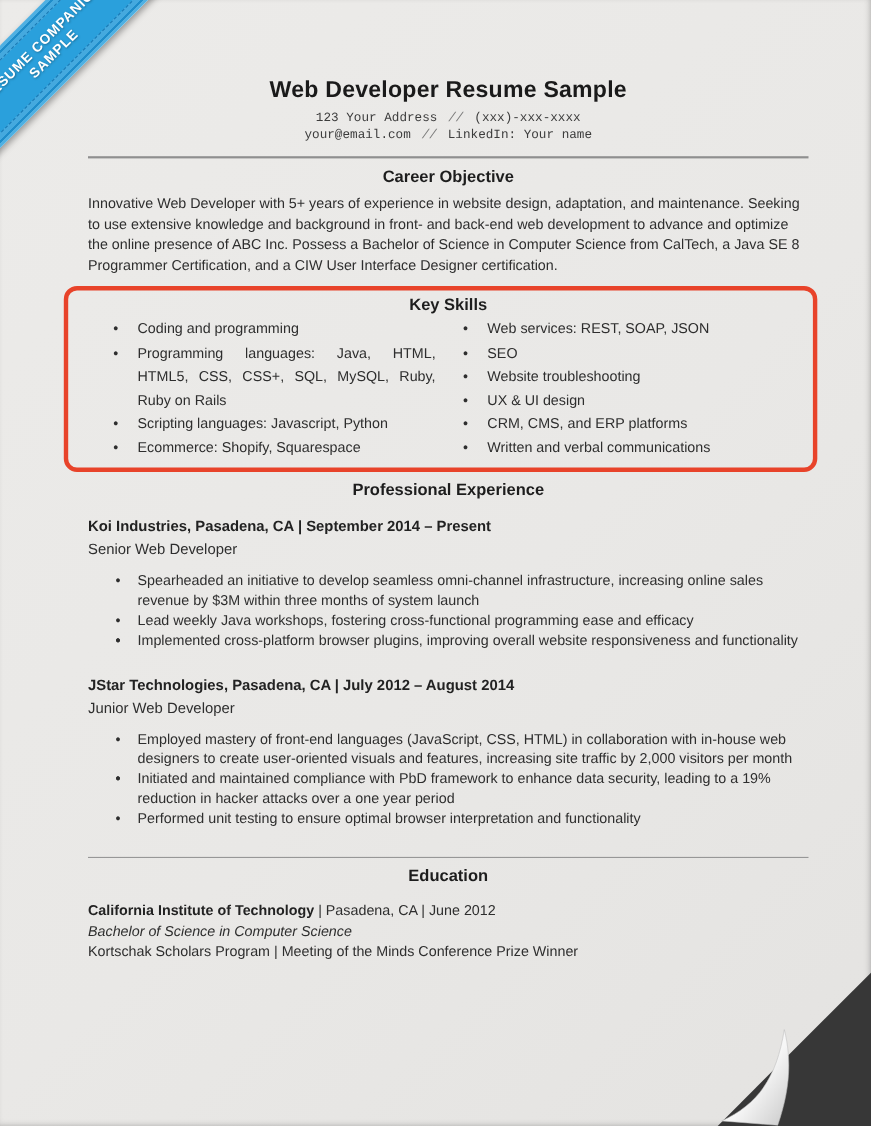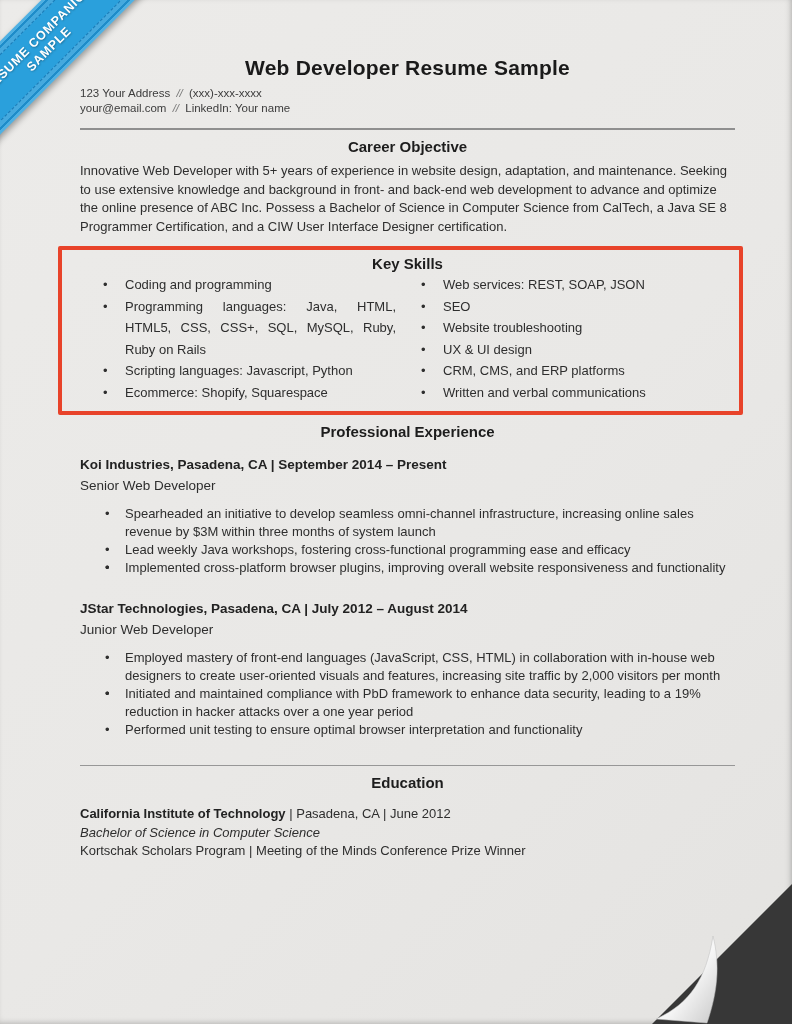--- a/index.html
+++ b/index.html
@@ -47,46 +47,46 @@
     font-size: 12.5px; line-height: 15px; letter-spacing: 0.8px;
     text-shadow: 0 1px 2px rgba(0,0,0,0.35);
     white-space: nowrap;
   }
 
   
   .corner-svg { position: absolute; right: 0; bottom: 0; width: 200px; height: 160px; }
 
   
   .content {
-    position: absolute; left: 80px; top: 2px;
+    position: absolute; left: 80px; top: 16px;
     width: 655px;
     color: #2e2e2e;
   }
   .title {
     margin: 54px 0 0 0;
     font-size: 21px; font-weight: bold; color: #1a1a1a;
     text-align: center; letter-spacing: 0.2px;
   }
-  .contact { margin-top: 6px; font-size: 11.5px; line-height: 15px; color: #3c3c3c; }
+  .contact { margin-top: 6px; text-align: center; font-size: 11.5px; line-height: 15px; color: #3c3c3c; font-family: Liberation Mono, monospace; }
   .contact .sep { color: #7a7a7a; font-style: italic; padding: 0 3px; }
 
   .rule { margin: 12px 0 0 0; border: none; border-top: 2px solid #8f8f8f; height: 0; }
   .rule.thin { border-top: 1.5px solid #979797; }
 
   h2.sec {
     margin: 7px 0 0 0;
     font-size: 15px; font-weight: bold; color: #1d1d1d; line-height: 19px; text-align: center;
   }
   .objective { margin-top: 6px; font-size: 13px; line-height: 18.5px; }
 
   
   .skills-box {
     margin: 10px -8px 0 -22px;
     border: 4px solid #e8432a;
-    border-radius: 2px;
+    border-radius: 12px;
     padding: 4px 4px 8px 18px;
   }
   .skills-cols { display: flex; margin-top: 1px; }
   .col-left { flex: 0 0 318px; }
   .col-right { margin-left: 32px; flex: 1; }
   ul.skill-list { list-style: none; margin: 0; padding: 0; }
   ul.skill-list li {
     position: relative;
     padding-left: 45px;
     font-size: 13px; line-height: 21.5px;

